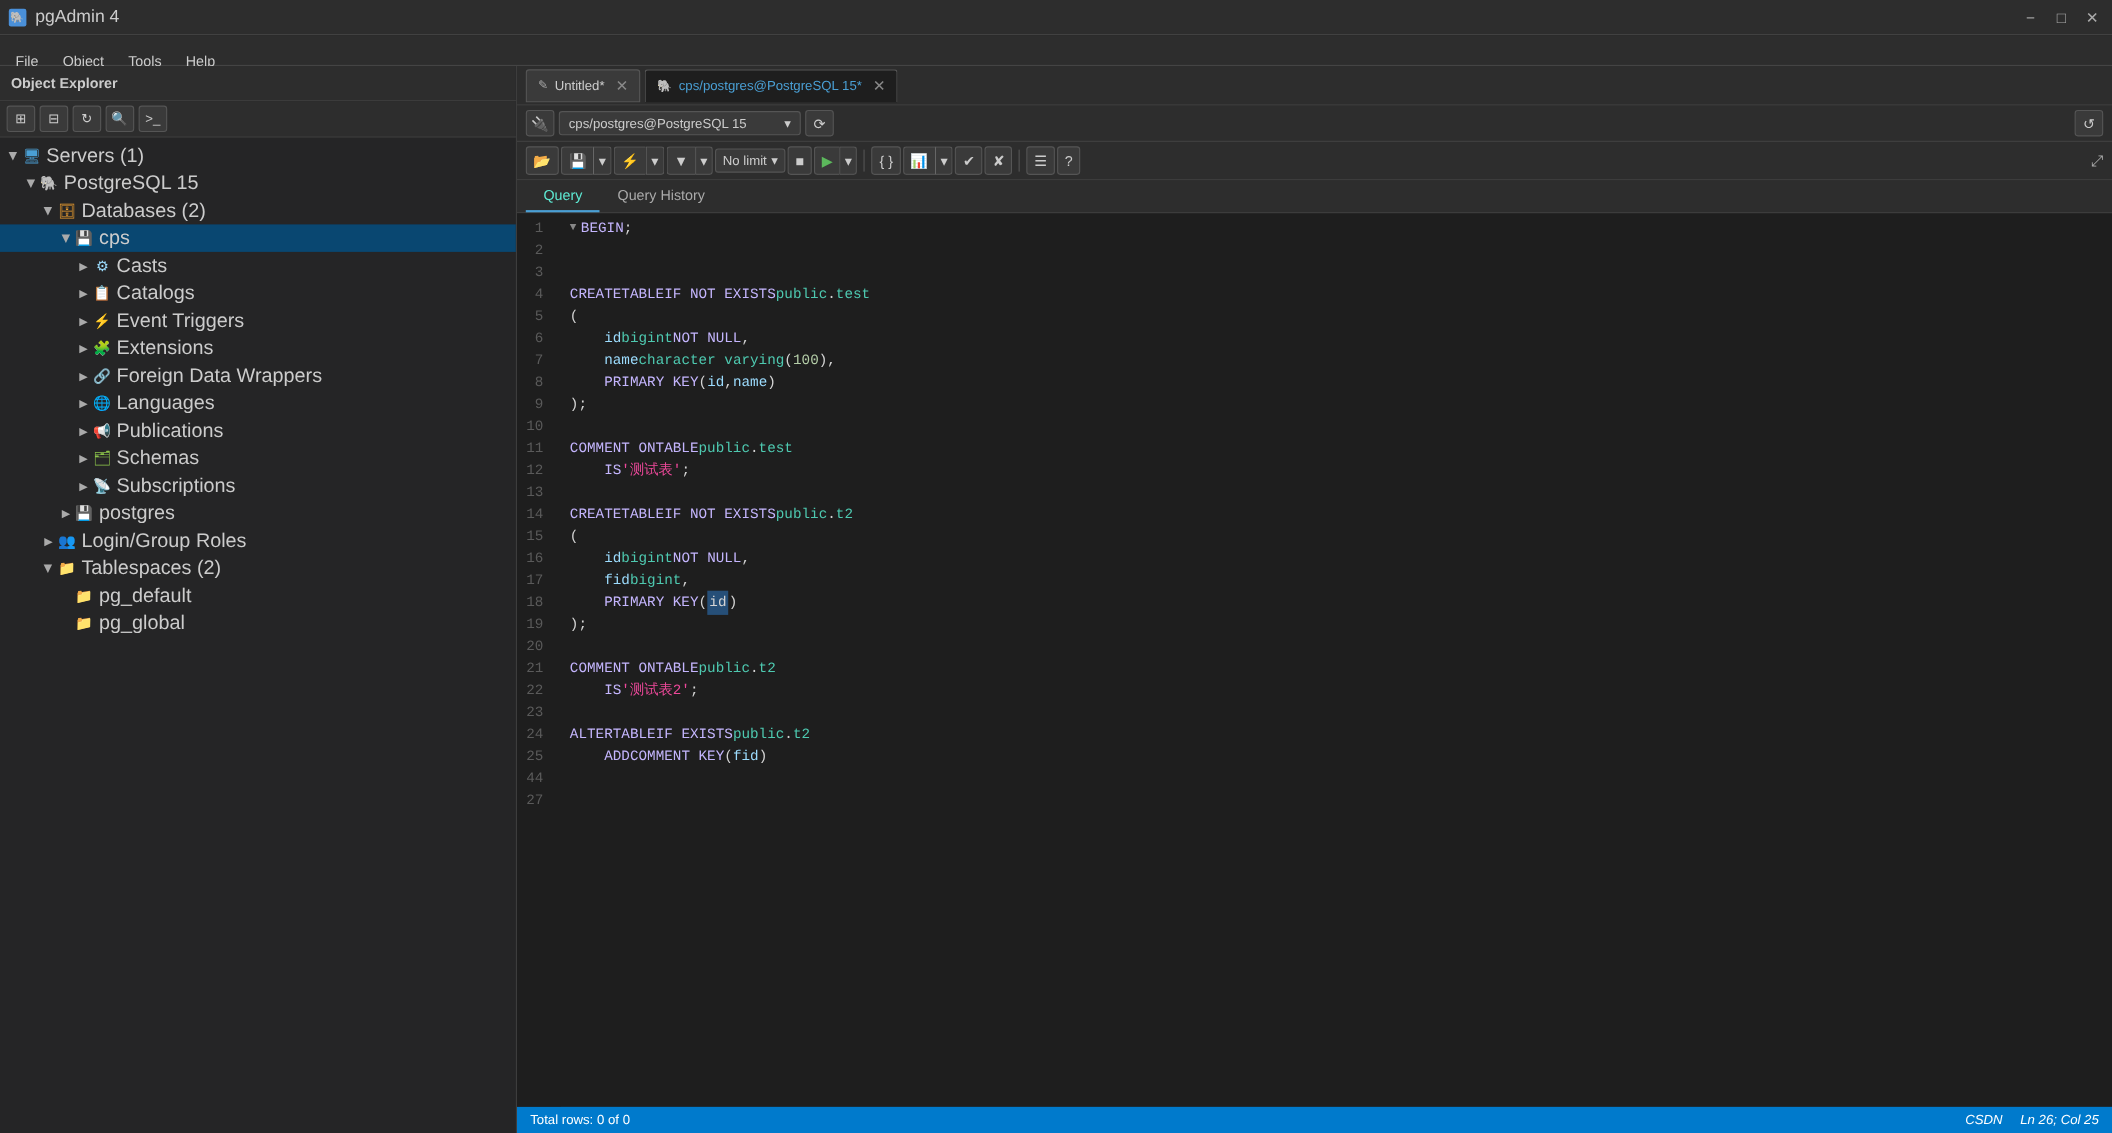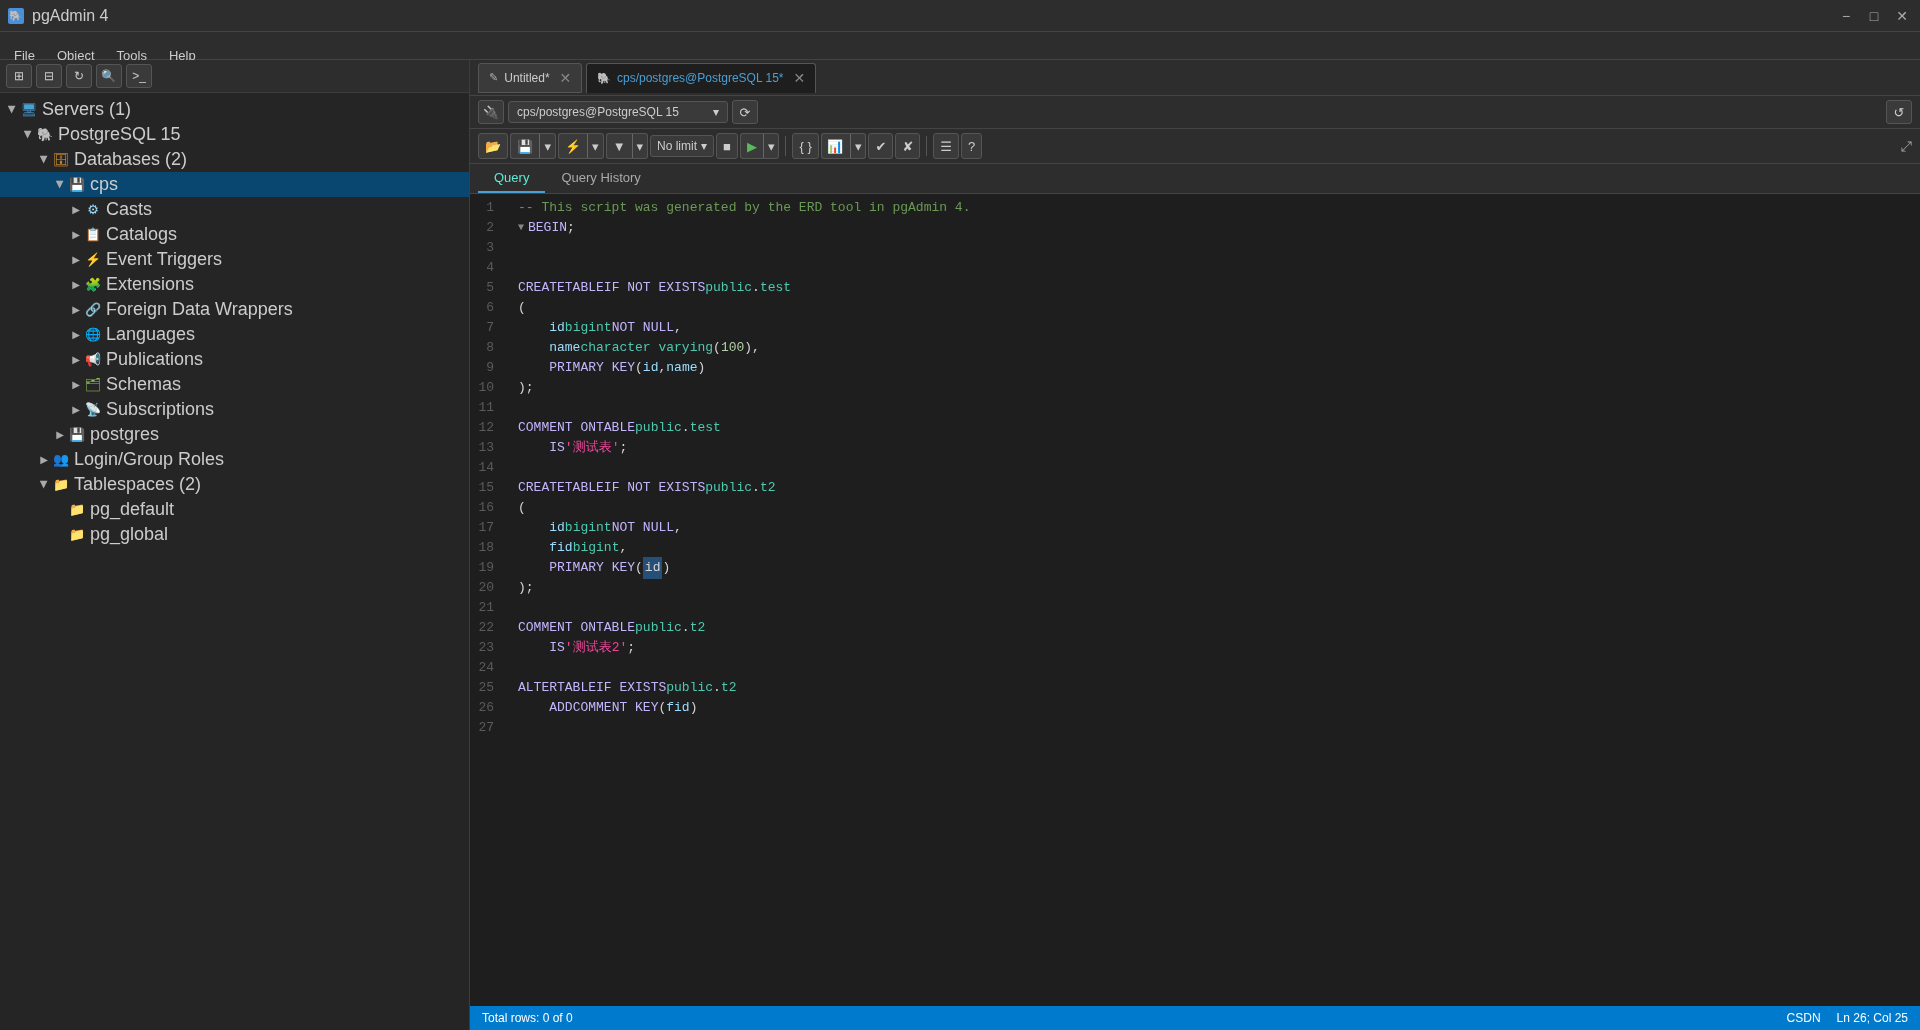--- a/index.html
+++ b/index.html
@@ -81,21 +81,21 @@
     .type { color: #4ec9b0; }
     .tbl { color: #4ec9b0; }
     .punct { color: #d4d4d4; }
     .num { color: #b5cea8; }
     .ident { color: #9cdcfe; }
     .plain { color: #d4d4d4; }
     .selected-text { background: #264f78; }
 
     
     .status-bar { background: #007acc; height: 24px; display: flex; align-items: center; padding: 0 12px; gap: 16px; font-size: 12px; color: white; }
-    .status-right { margin-left: auto; display: flex; gap: 16px; }
+    .status-right { margin-left: auto; display: flex; gap: 16px; font-style: italic; }
 
     
     .expand-arrow { font-size: 10px; color: #aaa; }
     .expand-arrow.open { transform: rotate(90deg); }
 
     .maximize-btn { margin-left: auto; cursor: pointer; color: #aaa; font-size: 14px; }
 
     
     ::-webkit-scrollbar { width: 8px; height: 8px; }
     ::-webkit-scrollbar-track { background: #1e1e1e; }
@@ -117,20 +117,23 @@
 <div class="menubar">
   <div class="menu-item">File</div>
   <div class="menu-item">Object</div>
   <div class="menu-item">Tools</div>
   <div class="menu-item">Help</div>
 </div>
 
 <div class="main-layout">
 
   <div class="object-explorer">
+    <div class="oe-header">
+      <span>Object Explorer</span>
+    </div>
     <div class="oe-toolbar">
       <div class="oe-toolbar-btn" title="Properties">⊞</div>
       <div class="oe-toolbar-btn" title="SQL">⊟</div>
       <div class="oe-toolbar-btn" title="Refresh">↻</div>
       <div class="oe-toolbar-btn" title="Search">🔍</div>
       <div class="oe-toolbar-btn" title="Terminal">&gt;_</div>
     </div>
     <div class="oe-tree">
 
       <div class="tree-item indent-0">
@@ -331,28 +334,25 @@
         <div class="line-number">16</div>
         <div class="line-number">17</div>
         <div class="line-number">18</div>
         <div class="line-number">19</div>
         <div class="line-number">20</div>
         <div class="line-number">21</div>
         <div class="line-number">22</div>
         <div class="line-number">23</div>
         <div class="line-number">24</div>
         <div class="line-number">25</div>
-        <div class="line-number">26</div>
+        <div class="line-number">44</div>
         <div class="line-number">27</div>
       </div>
       <div class="code-content">
 
-        <div class="code-line">
-          <span class="cm">-- This script was generated by the ERD tool in pgAdmin 4.</span>
-        </div>
 
 
         <div class="code-line">
           <span style="color:#888; margin-right:4px; font-size:10px;">▼</span>
           <span class="kw">BEGIN</span>
             <span class="punct">;</span>
         </div>
 
         <div class="code-line">&nbsp;</div>
 

